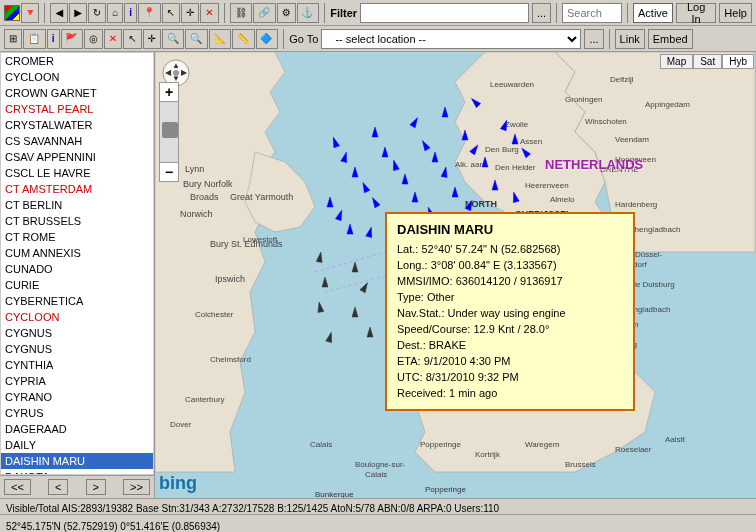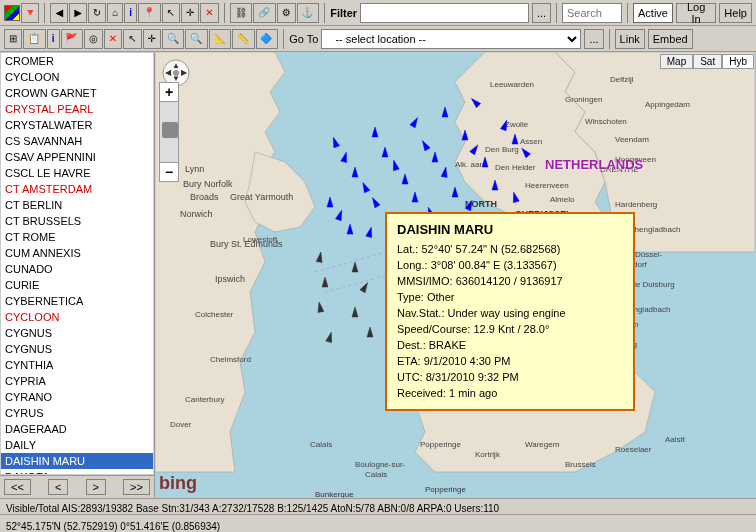--- a/index.html
+++ b/index.html
@@ -92,21 +92,21 @@
 
     
     .country-label {
       position: absolute; font-weight: bold; font-size: 13px; color: #cc0000;
       pointer-events: none; text-shadow: 1px 1px 2px rgba(255,255,255,0.7);
     }
 
     
     #bing-logo {
       position: absolute; bottom: 4px; left: 4px; font-size: 18px; font-weight: bold;
-      color: #7f1d1d; font-family: 'Segoe UI', Arial, sans-serif; opacity: 0.9;
+      color: #0369a1; font-family: 'Segoe UI', Arial, sans-serif; opacity: 0.9;
     }
 
     
     #zoom-ctrl { position: absolute; left: 4px; top: 30px; z-index: 5; }
     .zoom-btn {
       display: block; width: 20px; height: 20px; background: #fff; border: 1px solid #999;
       text-align: center; line-height: 18px; cursor: pointer; font-size: 14px; font-weight: bold;
     }
     #compass {
       position: absolute; left: 6px; top: 6px; z-index: 5; width: 30px; height: 30px;

